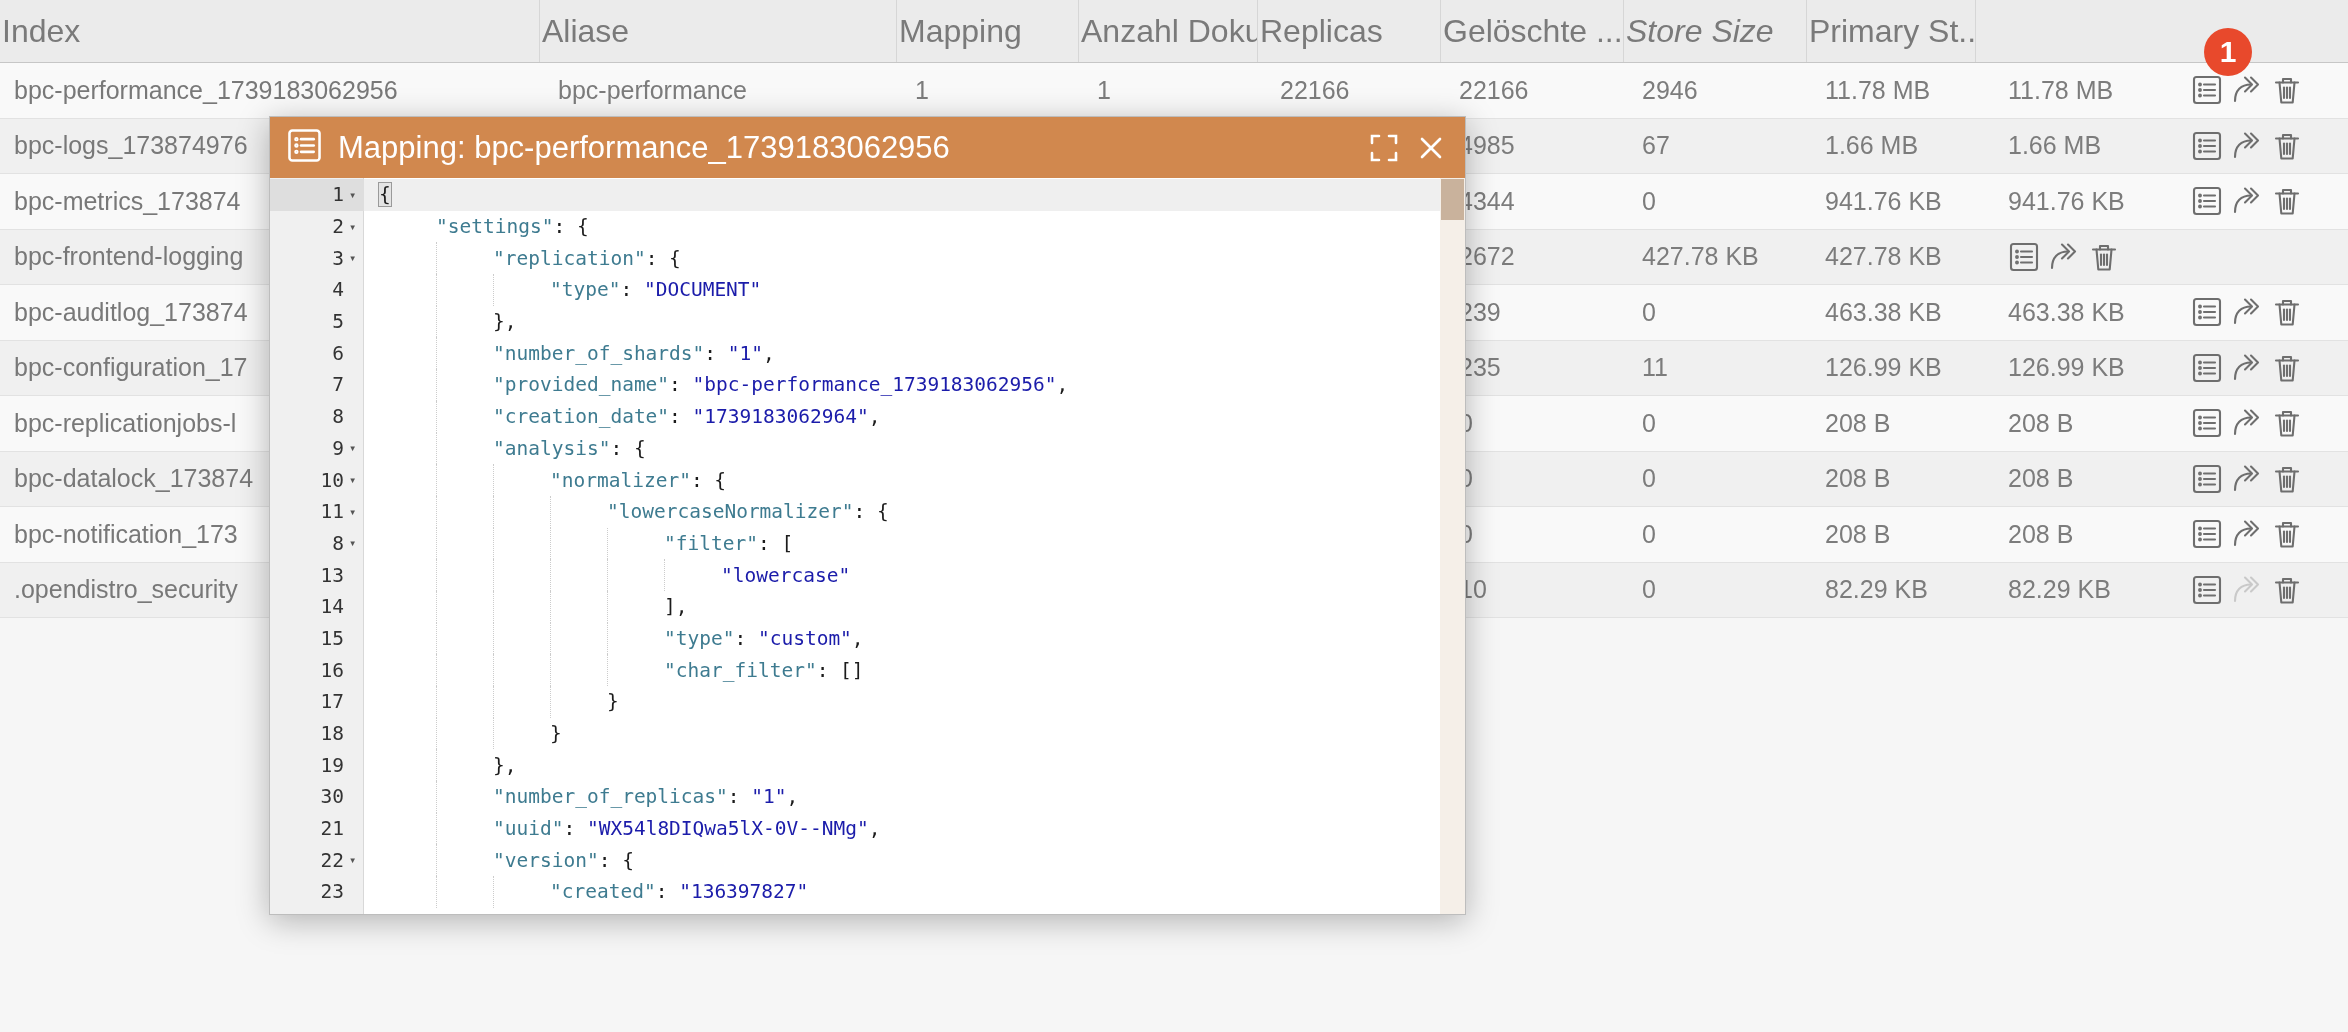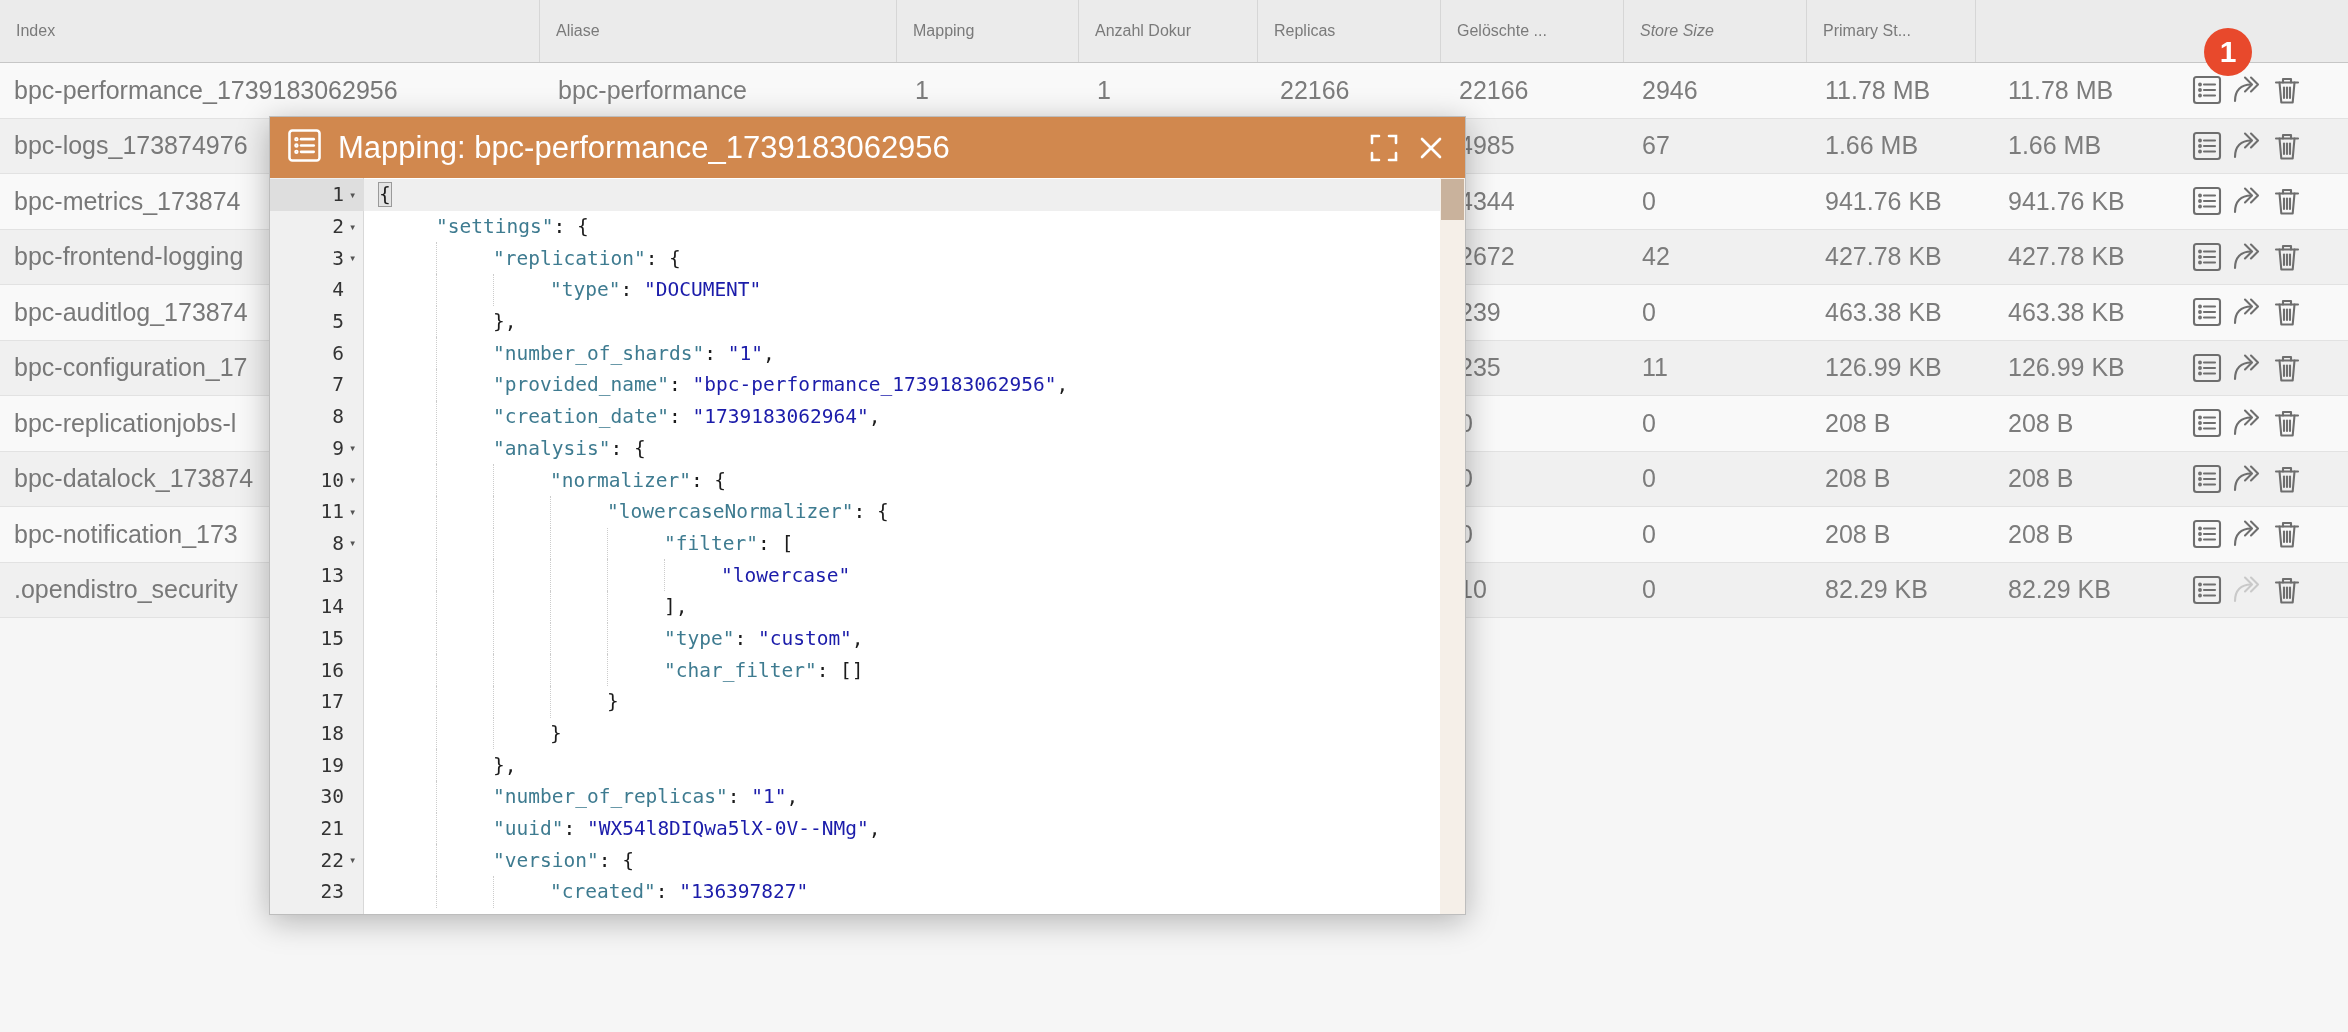--- a/index.html
+++ b/index.html
@@ -7,22 +7,22 @@
     position:relative; width:2348px; height:1032px; overflow:hidden;
     background:#f6f6f6; font-family:"Liberation Sans", sans-serif;
   }
   
   #thead{
     position:absolute; top:0; left:0; width:2348px; height:63px;
     background:#ebebeb; border-bottom:1px solid #c6c6c6; box-sizing:border-box;
     display:flex; z-index:1;
   }
   .hcell{
-    box-sizing:border-box; padding-left:16px; display:flex; align-items:center;
-    font-size:16px; color:#7a7a7a; border-right:1px solid #d6d6d6;
+    box-sizing:border-box; padding-left:2px; display:flex; align-items:center;
+    font-size:32px; color:#7a7a7a; border-right:1px solid #d6d6d6;
     white-space:nowrap; overflow:hidden; flex-shrink:0;
   }
   .hcell:last-child{border-right:none;}
   #tbody{position:absolute; top:63px; left:0; width:2348px; z-index:1;}
   .trow{
     height:55.5px; display:flex; box-sizing:border-box;
     border-bottom:1px solid #e2e2e2; background:#f9f9f9;
     font-size:25px; color:#7c7c7c;
   }
   .trow.alt{background:#f0f0f0;}
@@ -208,21 +208,20 @@
             </svg></span>
         </div>
       </div>
       <div class="trow alt">
         <div class="tcell c-index" style="width: 540px;">bpc-frontend-logging</div>
         <div class="tcell c-aliase" style="width: 357px;"></div>
         <div class="tcell c-shards" style="width: 182px;"></div>
         <div class="tcell c-replicas" style="width: 183px;"></div>
         <div class="tcell c-docs" style="width: 179px;"></div>
         <div class="tcell c-docs2" style="width: 183px;">2672</div>
-        <div class="tcell c-deleted" style="width: 183px;">42</div>
         <div class="tcell c-store" style="width: 183px;">427.78 KB</div>
         <div class="tcell c-primary" style="width: 169px;">427.78 KB</div>
         <div class="tcell c-actions" style="width: 189px;">
           <span class="icon-btn"><svg viewBox="0 0 32 32">
               <rect x="3" y="3" width="26" height="26" rx="2.5"></rect>
               <circle cx="9" cy="10.5" r="0.9"></circle>
               <circle cx="9" cy="16" r="0.9"></circle>
               <circle cx="9" cy="21.5" r="0.9"></circle>
               <line x1="13" y1="10.5" x2="24" y2="10.5"></line>
               <line x1="13" y1="16" x2="24" y2="16"></line>

